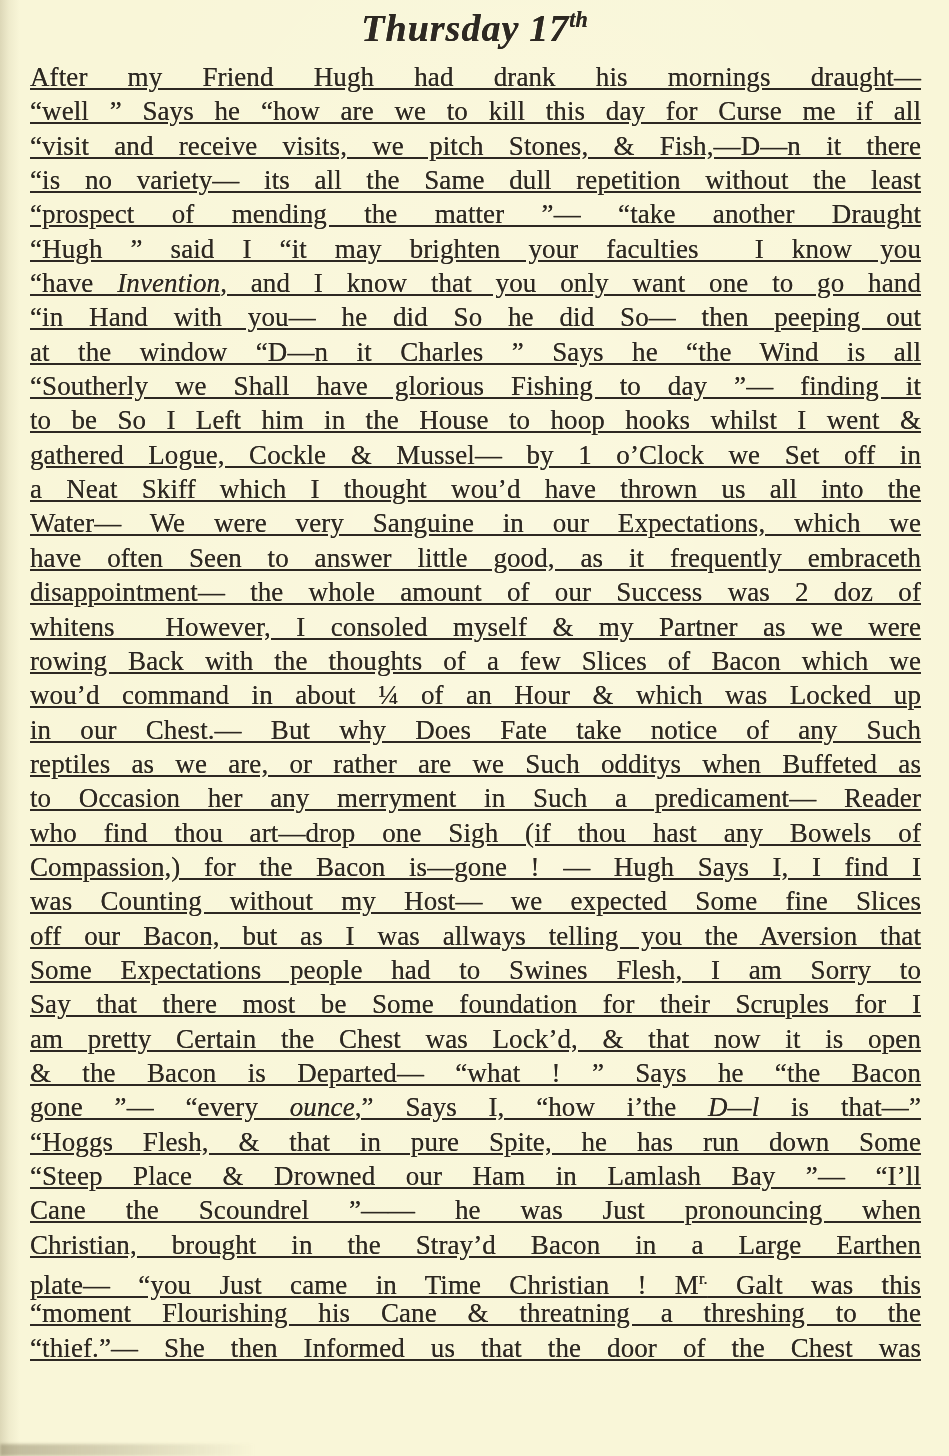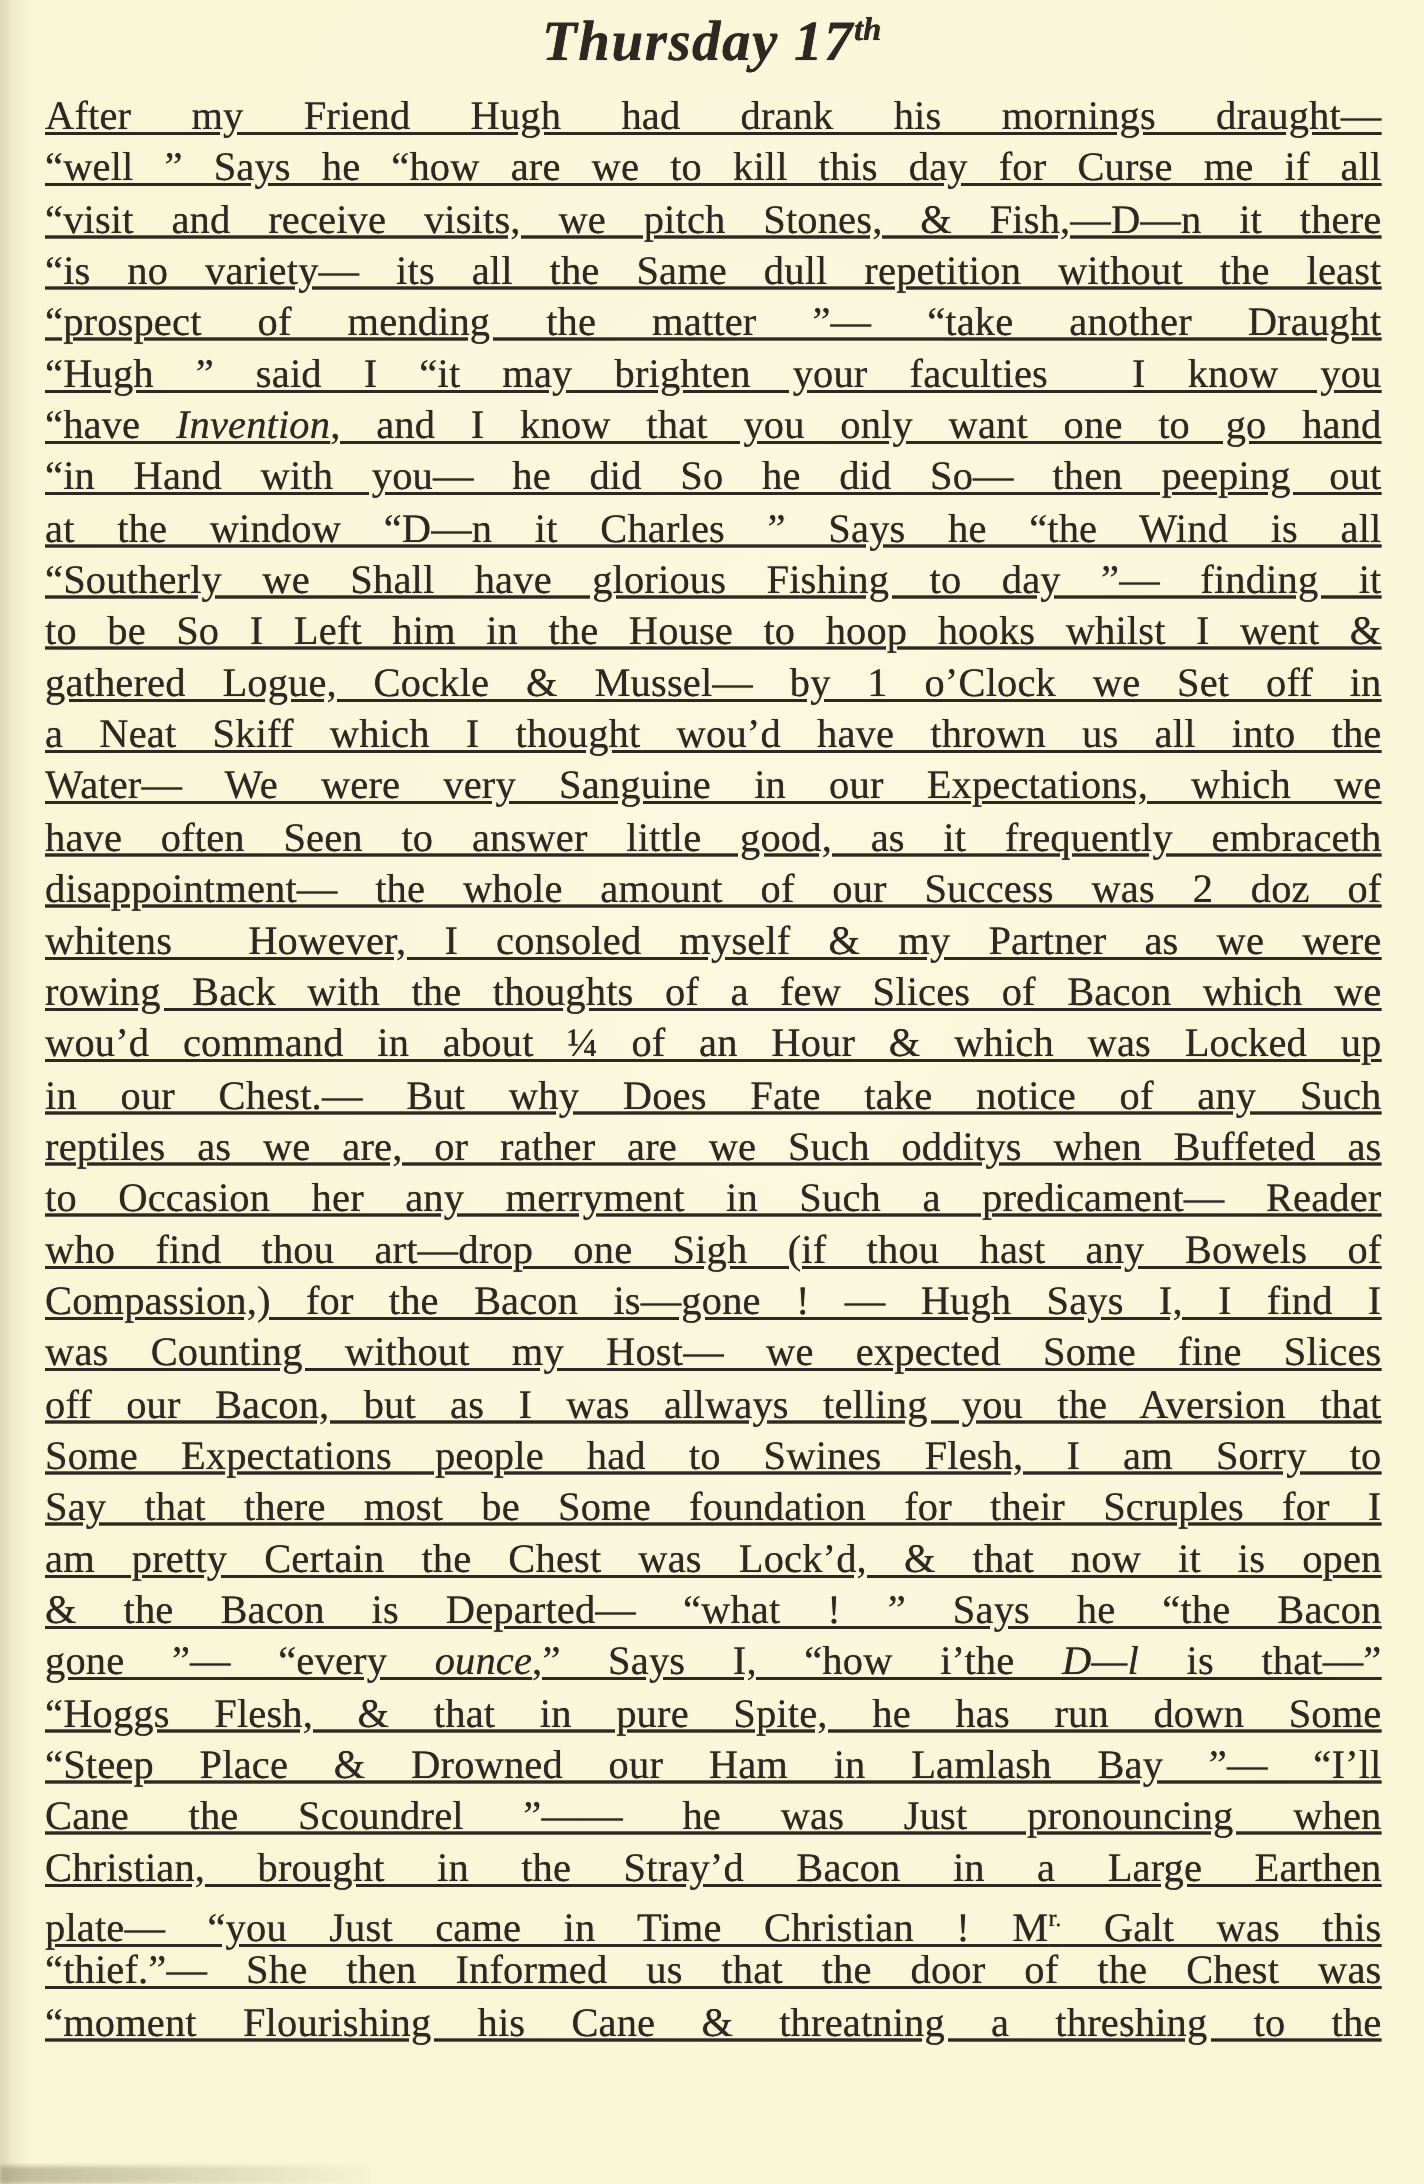--- a/index.html
+++ b/index.html
@@ -113,16 +113,16 @@
       <div class="line">Some Expectations people had to Swines Flesh, I am Sorry to</div>
       <div class="line">Say that there most be Some foundation for their Scruples for I</div>
       <div class="line">am pretty Certain the Chest was Lock’d, &amp; that now it is open</div>
       <div class="line">&amp; the Bacon is Departed— “what ! ” Says he “the Bacon</div>
       <div class="line">gone ”— “every <i>ounce</i>,” Says I, “how i’the <i>D—l</i> is that—”</div>
       <div class="line">“Hoggs Flesh, &amp; that in pure Spite, he has run down Some</div>
       <div class="line">“Steep Place &amp; Drowned our Ham in Lamlash Bay ”— “I’ll</div>
       <div class="line">Cane the Scoundrel ”—— he was Just pronouncing when</div>
       <div class="line">Christian, brought in the Stray’d Bacon in a Large Earthen</div>
       <div class="line">plate— “you Just came in Time Christian ! M<sup>r.</sup> Galt was this</div>
+      <div class="line">“moment Flourishing his Cane &amp; threatning a threshing to the</div>
       <div class="line">“thief.”— She then Informed us that the door of the Chest was</div>
-      <div class="line">“moment Flourishing his Cane &amp; threatning a threshing to the</div>
     </div>
 </div>
 
 </body></html>

